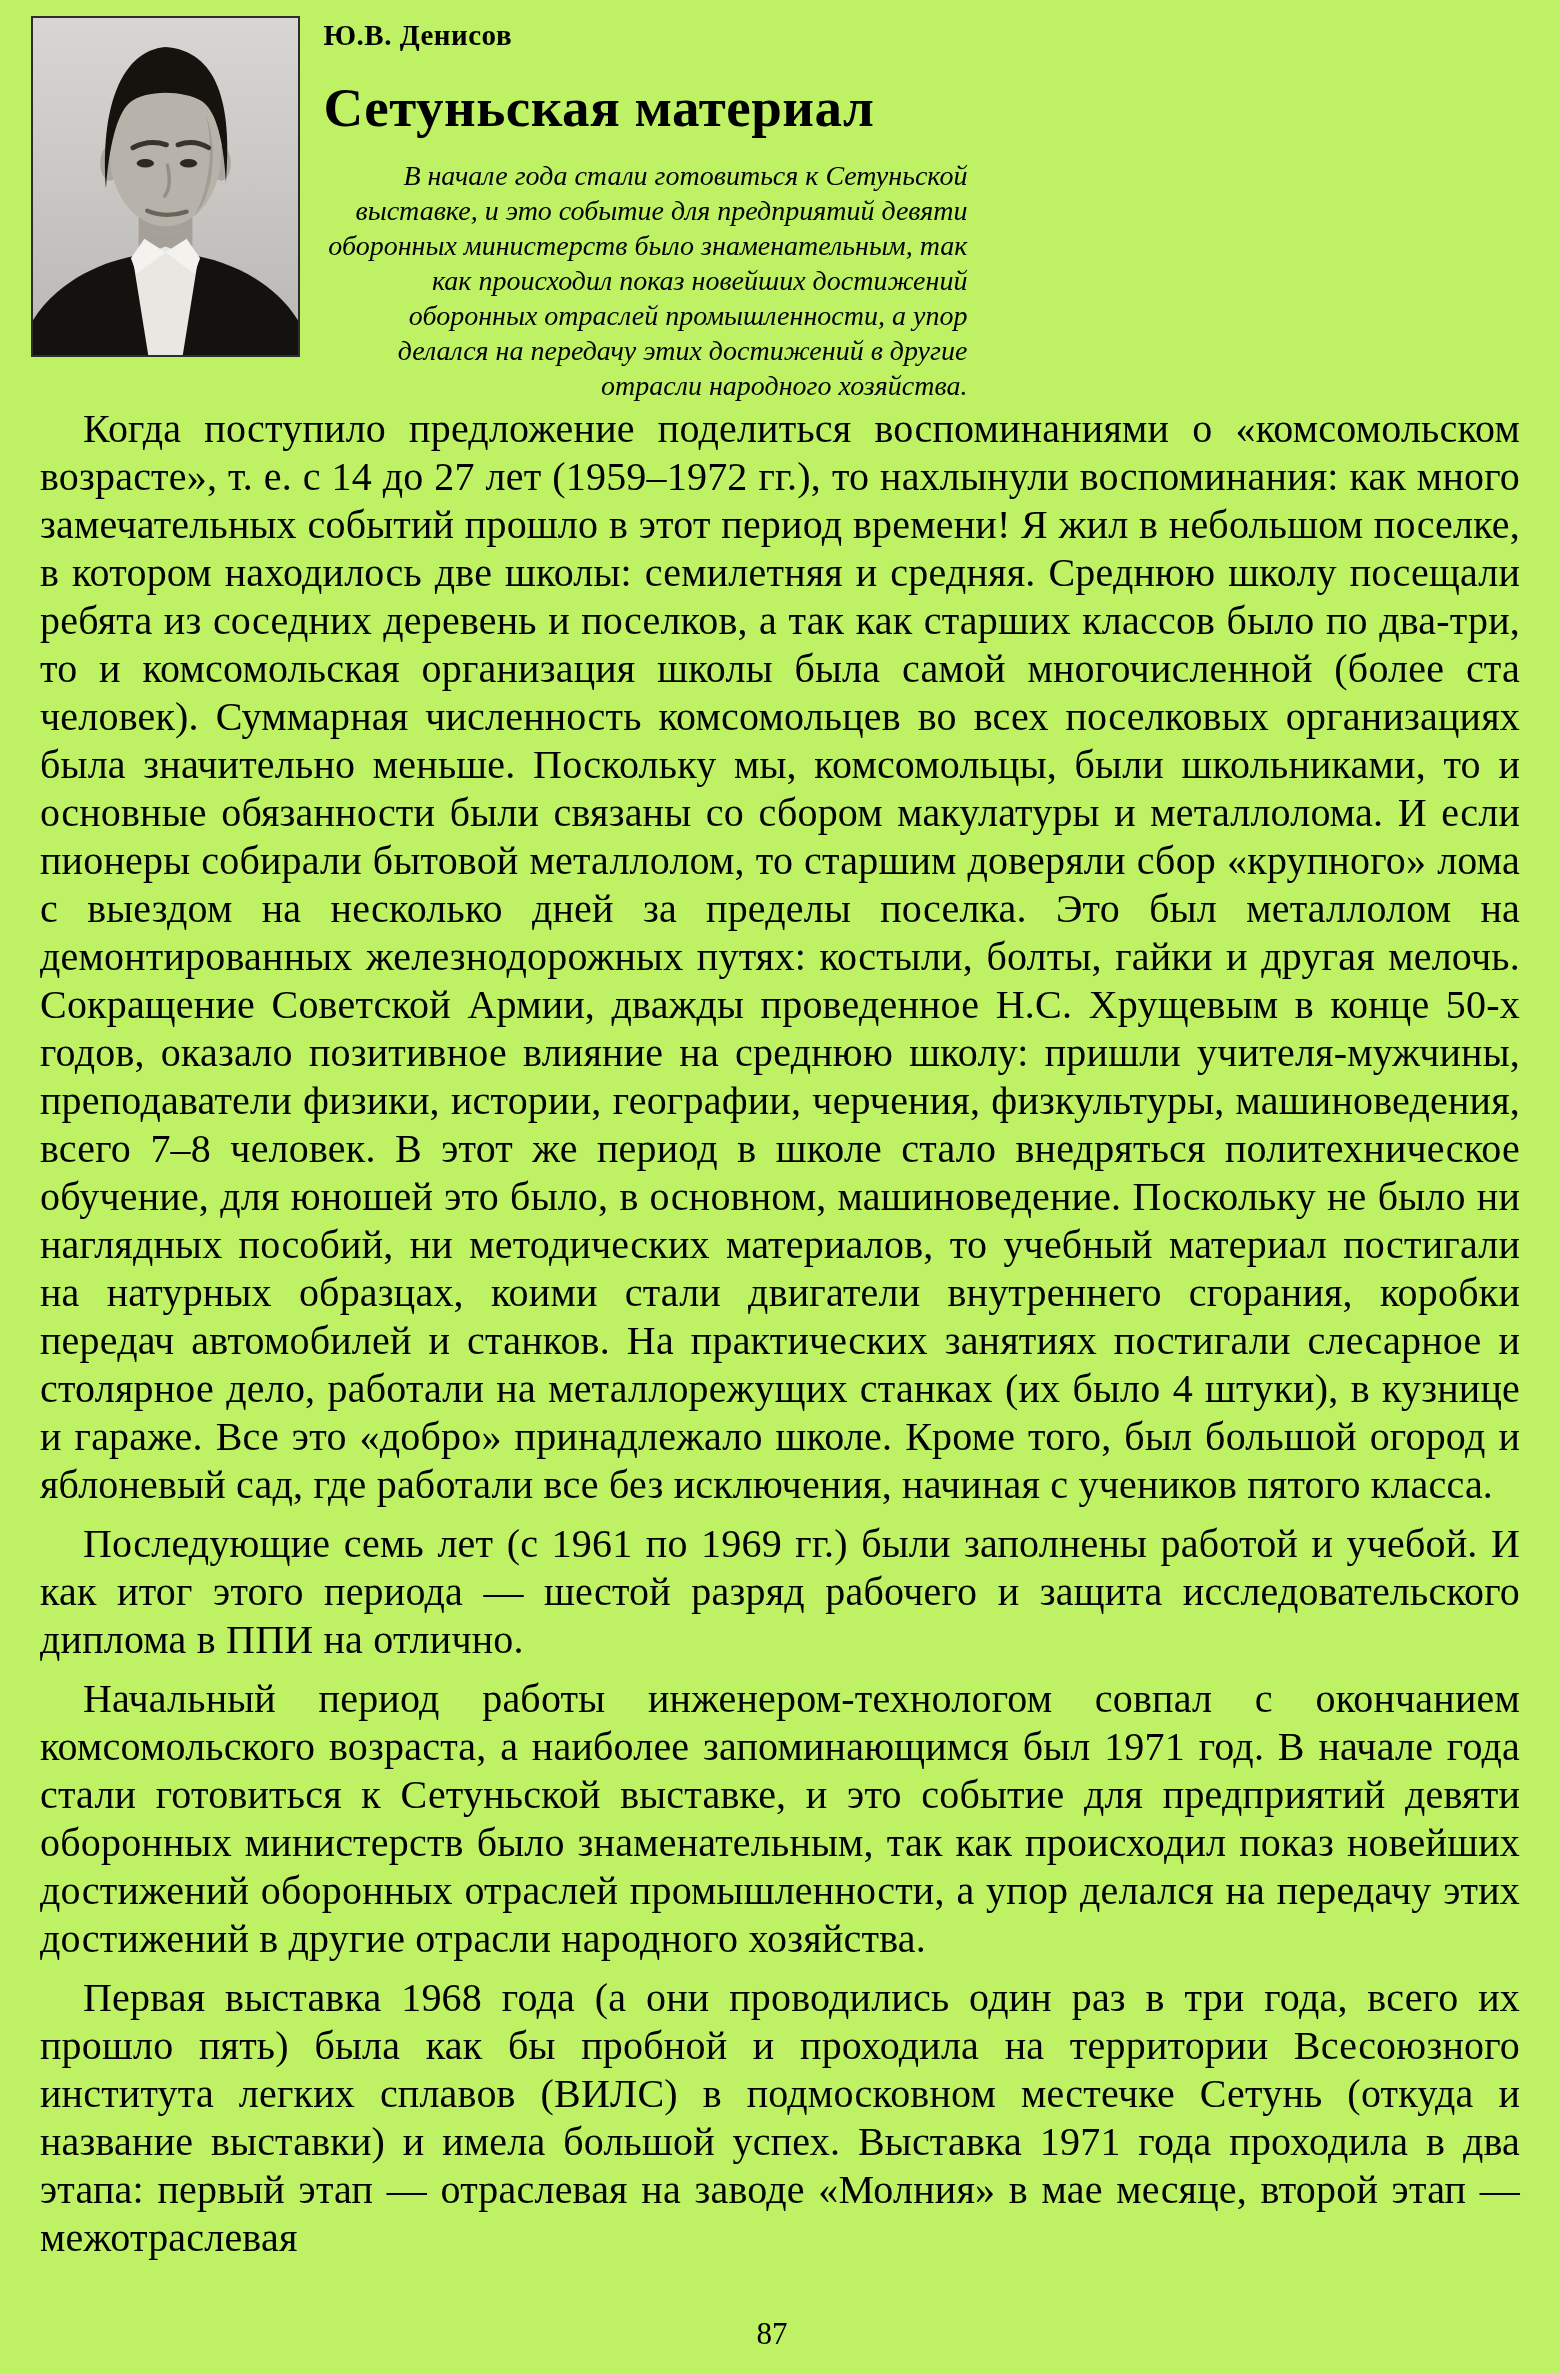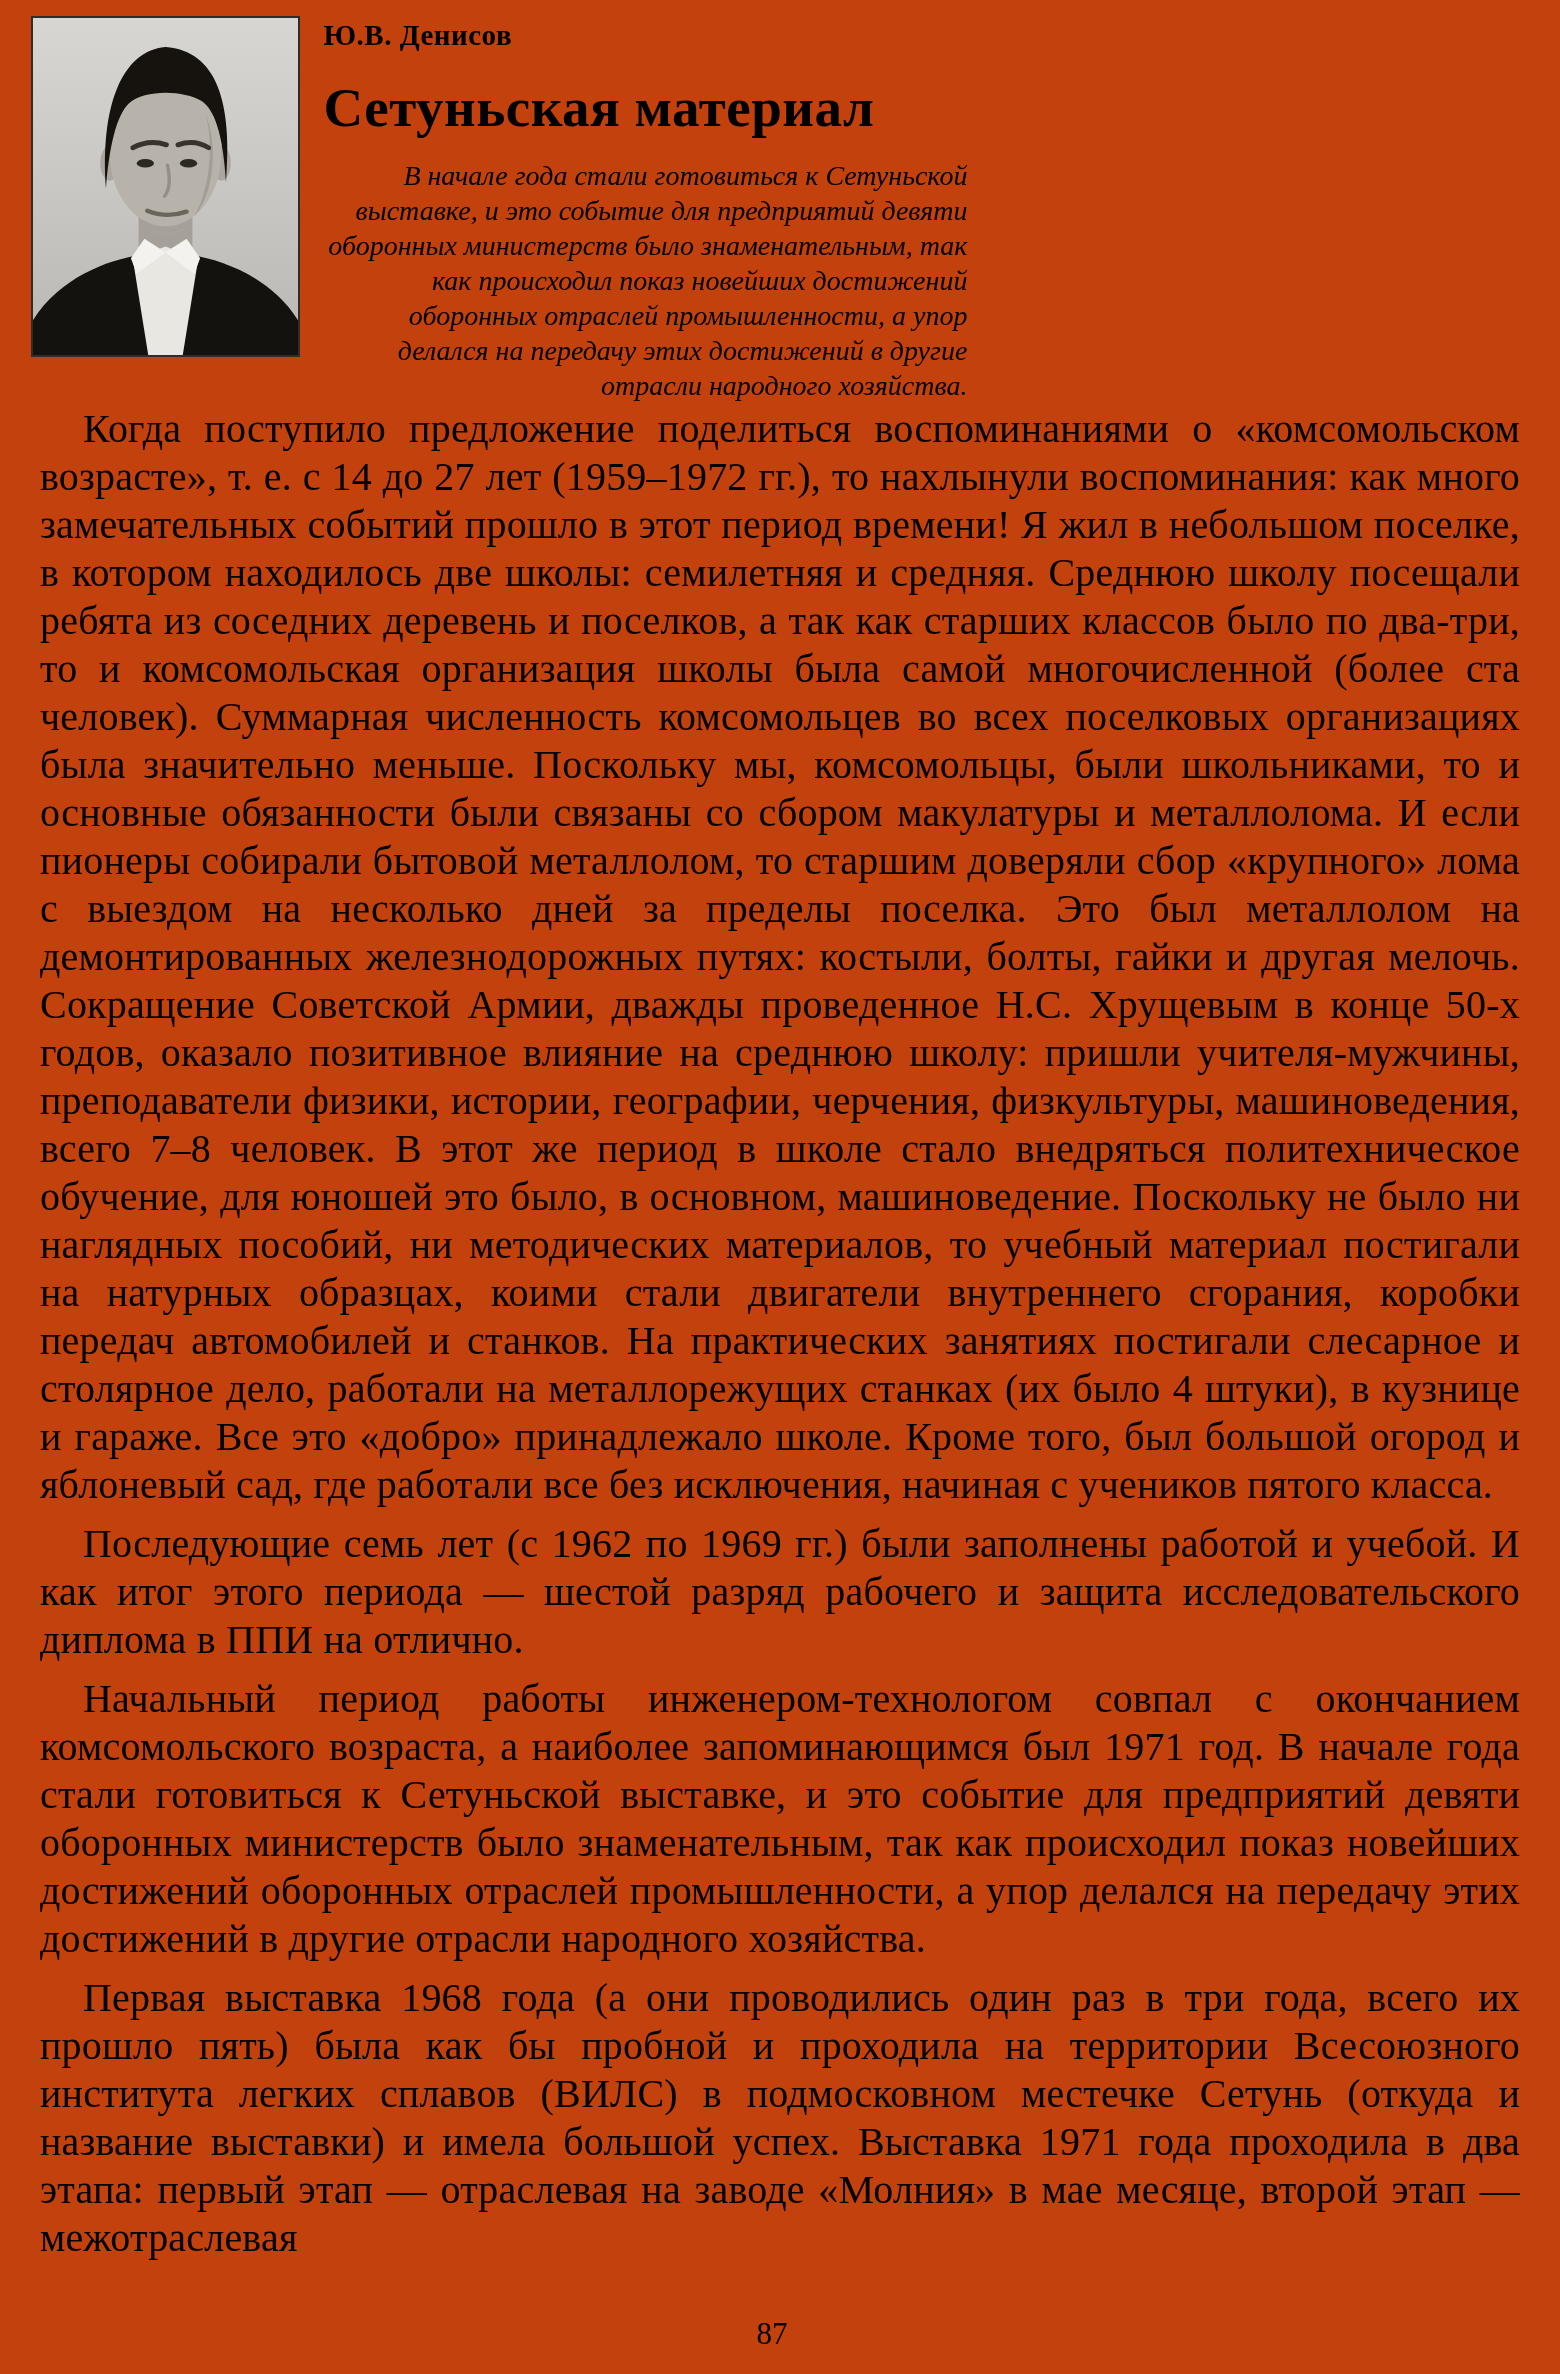--- a/index.html
+++ b/index.html
@@ -5,21 +5,21 @@
   html, body {
     margin: 0;
     padding: 0;
     background: #888;
   }
   .page {
     position: relative;
     width: 1560px;
     height: 2375px;
     margin: 0 auto;
-    background: #c2410c;
+    background: #bef264;
     color: #000;
     font-family: "Liberation Serif", "DejaVu Serif", serif;
     overflow: hidden;
   }
   .header {
     position: absolute;
     top: 15.6px;
     left: 31px;
     right: 27px;
     display: flex;
@@ -135,21 +135,21 @@
     <div class="header-text">
       <div class="author">Ю.В. Денисов</div>
       <h1 class="title">Сетуньская материал</h1>
       <p class="epigraph">В начале года стали готовиться к Сетуньской выставке, и это событие для предприятий девяти оборонных министерств было знаменательным, так как происходил показ новейших достижений оборонных отраслей промышленности, а упор делался на передачу этих достижений в другие отрасли народного хозяйства.</p>
     </div>
 
   </header>
 
   <main class="body-text">
     <p>Когда поступило предложение поделиться воспоминаниями о «комсомольском возрасте», т. е. с 14 до 27 лет (1959–1972 гг.), то нахлынули воспоминания: как много замечательных событий прошло в этот период времени! Я жил в небольшом поселке, в котором находилось две школы: семилетняя и средняя. Среднюю школу посещали ребята из соседних деревень и поселков, а так как старших классов было по два-три, то и комсомольская организация школы была самой многочисленной (более ста человек). Суммарная численность комсомольцев во всех поселковых организациях была значительно меньше. Поскольку мы, комсомольцы, были школьниками, то и основные обязанности были связаны со сбором макулатуры и металлолома. И если пионеры собирали бытовой металлолом, то старшим доверяли сбор «крупного» лома с выездом на несколько дней за пределы поселка. Это был металлолом на демонтированных железнодорожных путях: костыли, болты, гайки и другая мелочь. Сокращение Советской Армии, дважды проведенное Н.С. Хрущевым в конце 50-х годов, оказало позитивное влияние на среднюю школу: пришли учителя-мужчины, преподаватели физики, истории, географии, черчения, физкультуры, машиноведения, всего 7–8 человек. В этот же период в школе стало внедряться политехническое обучение, для юношей это было, в основном, машиноведение. Поскольку не было ни наглядных пособий, ни методических материалов, то учебный материал постигали на натурных образцах, коими стали двигатели внутреннего сгорания, коробки передач автомобилей и станков. На практических занятиях постигали слесарное и столярное дело, работали на металлорежущих станках (их было 4 штуки), в кузнице и гараже. Все это «добро» принадлежало школе. Кроме того, был большой огород и яблоневый сад, где работали все без исключения, начиная с учеников пятого класса.</p>
-    <p>Последующие семь лет (с 1962 по 1969 гг.) были заполнены работой и учебой. И как итог этого периода — шестой разряд рабочего и защита исследовательского диплома в ППИ на отлично.</p>
+    <p>Последующие семь лет (с 1961 по 1969 гг.) были заполнены работой и учебой. И как итог этого периода — шестой разряд рабочего и защита исследовательского диплома в ППИ на отлично.</p>
     <p>Начальный период работы инженером-технологом совпал с окончанием комсомольского возраста, а наиболее запоминающимся был 1971 год. В начале года стали готовиться к Сетуньской выставке, и это событие для предприятий девяти оборонных министерств было знаменательным, так как происходил показ новейших достижений оборонных отраслей промышленности, а упор делался на передачу этих достижений в другие отрасли народного хозяйства.</p>
     <p>Первая выставка 1968 года (а они проводились один раз в три года, всего их прошло пять) была как бы пробной и проходила на территории Всесоюзного института легких сплавов (ВИЛС) в подмосковном местечке Сетунь (откуда и название выставки) и имела большой успех. Выставка 1971 года проходила в два этапа: первый этап — отраслевая на заводе «Молния» в мае месяце, второй этап — межотраслевая</p>
   </main>
 
   <footer class="page-number">87</footer>
 
 </div>
 
 
 </body></html>

